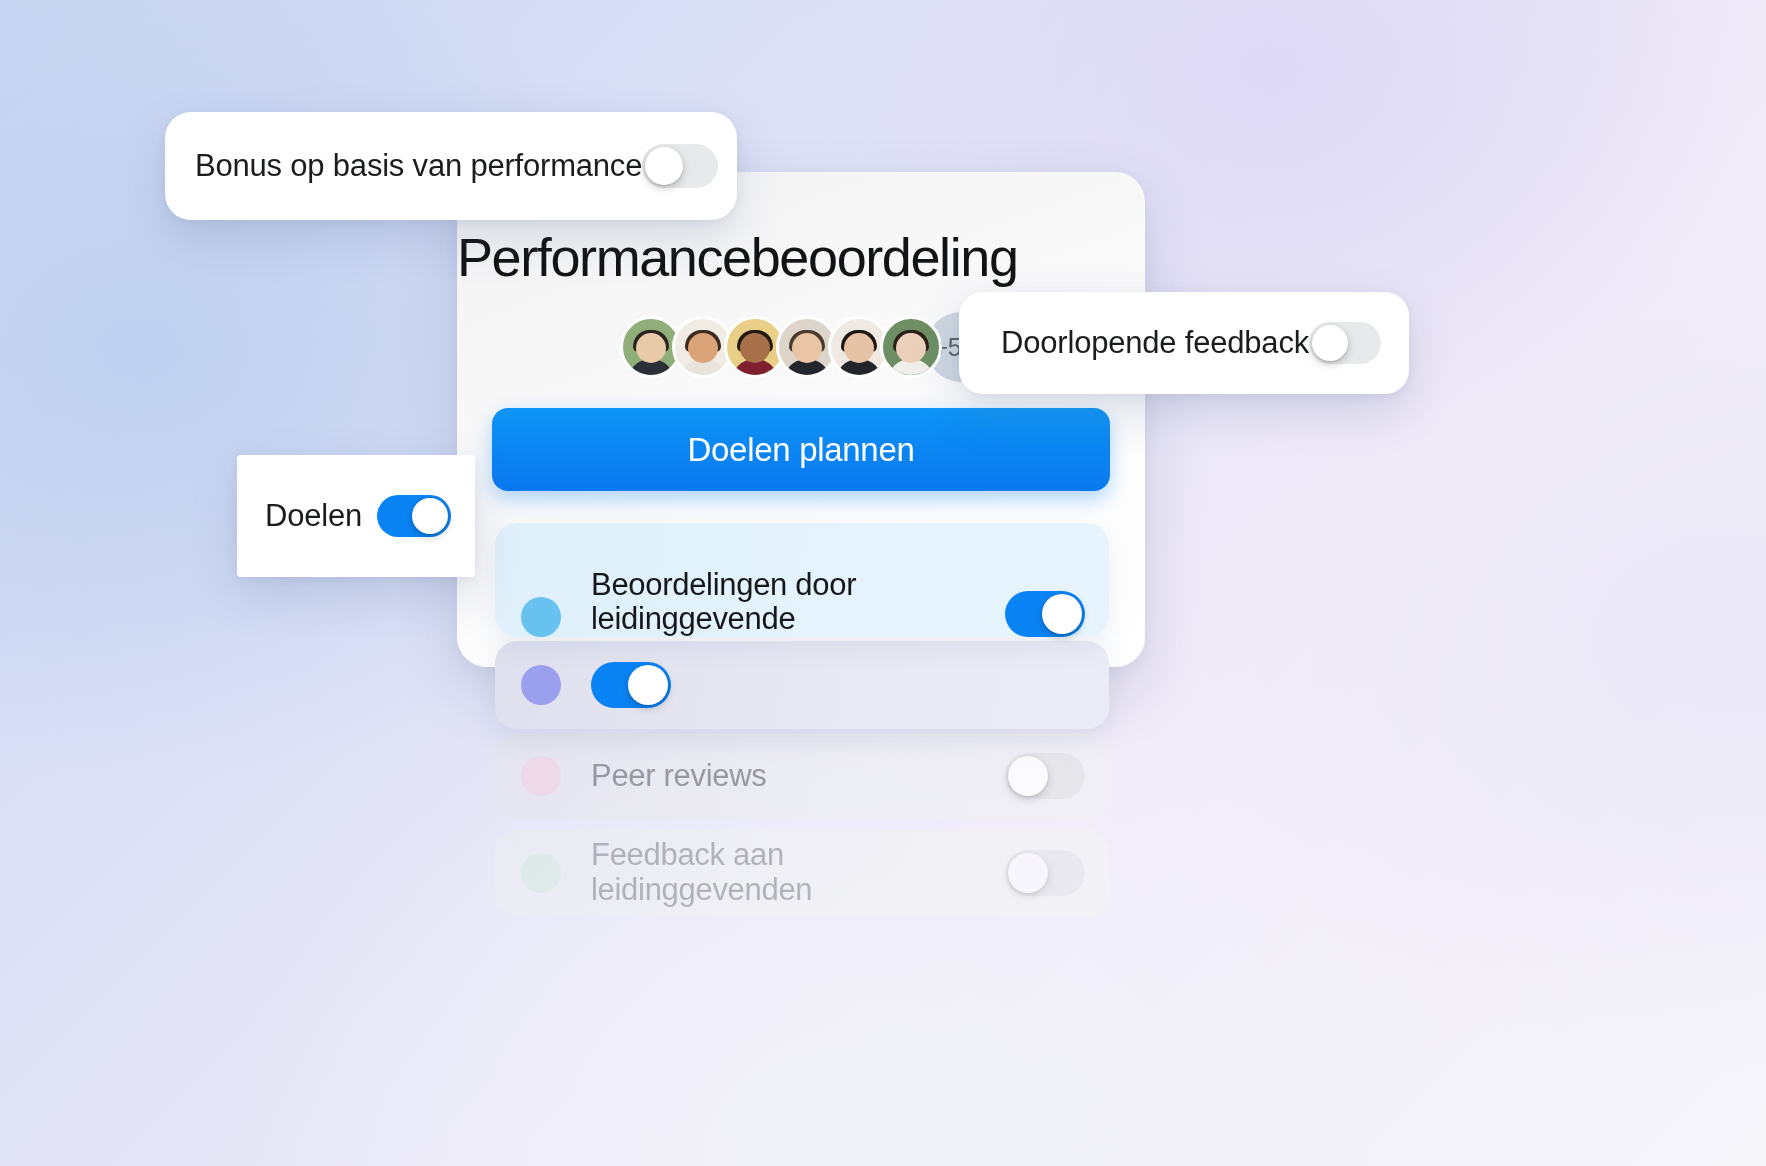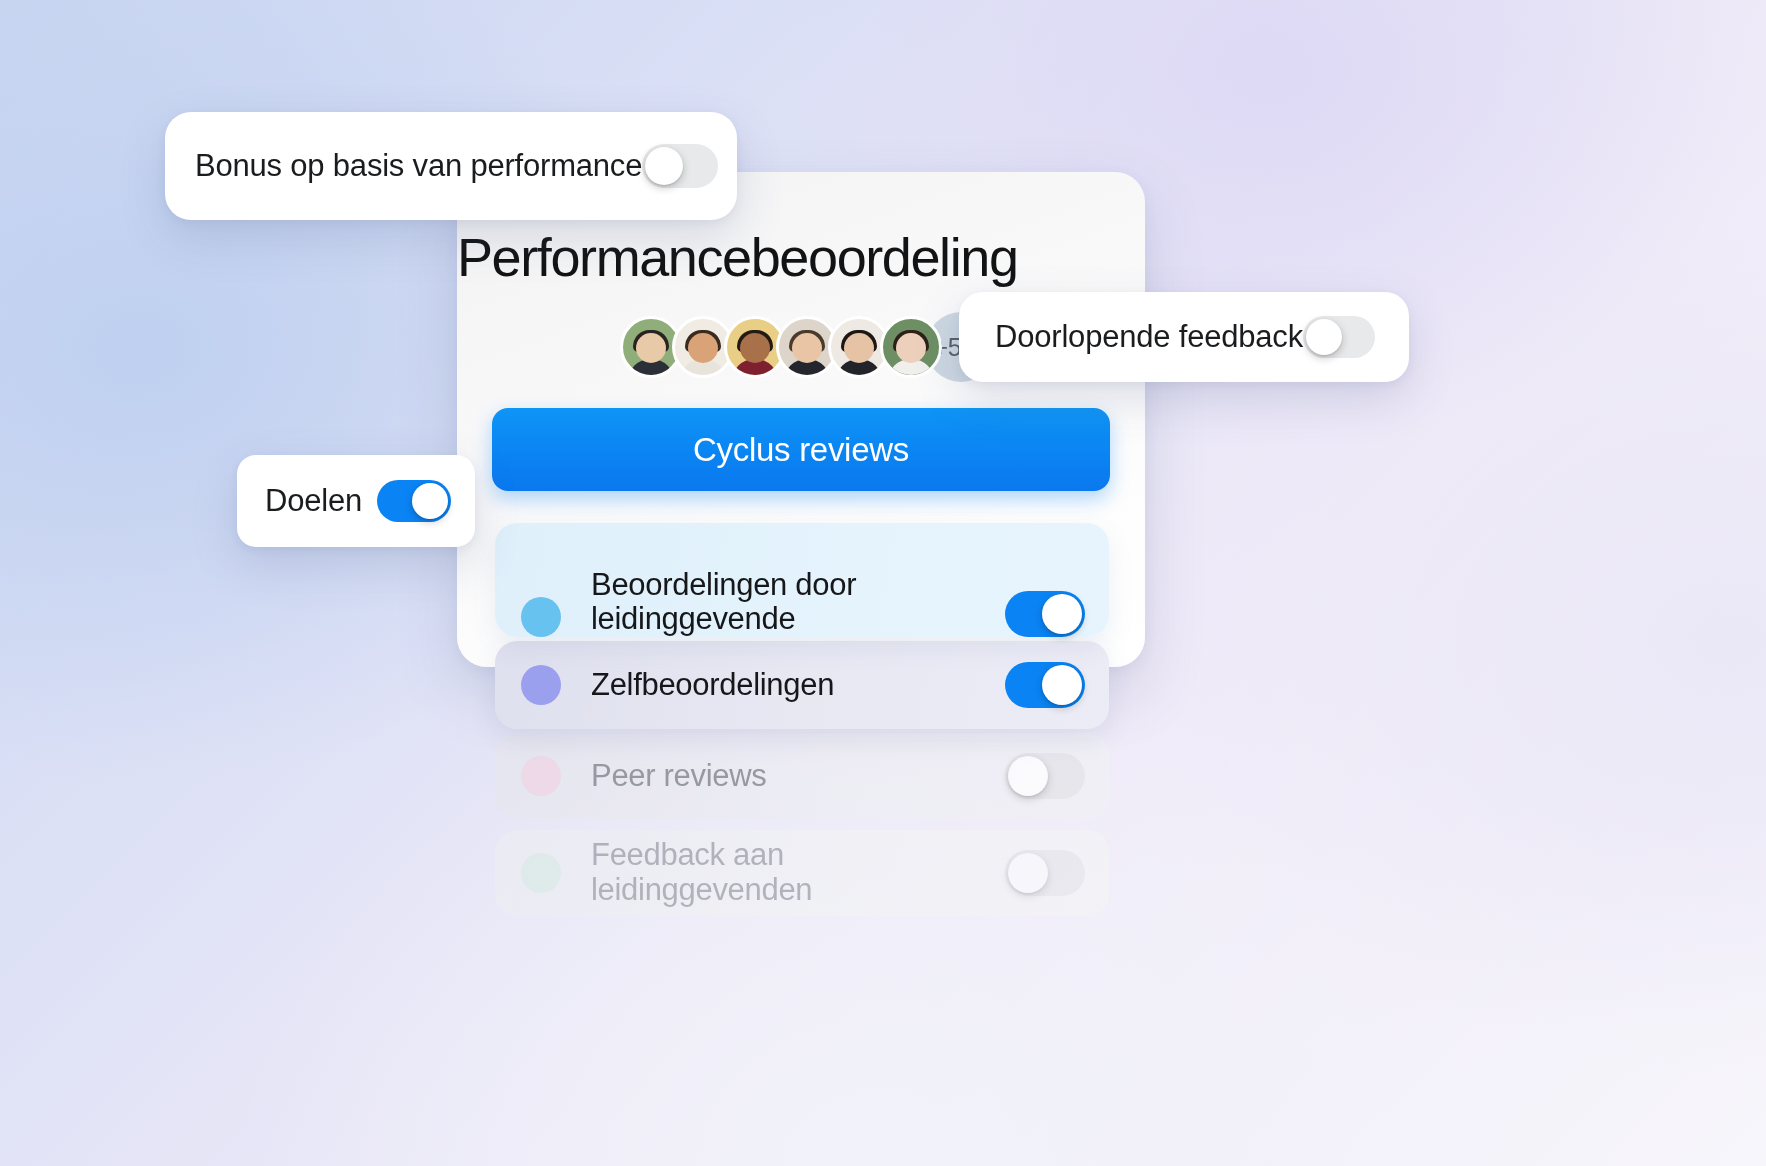--- a/index.html
+++ b/index.html
@@ -42,31 +42,31 @@
 
   #pill-bonus {
     left: 165px; top: 112px;
     width: 572px; height: 108px;
     padding: 0 28px 0 30px;
     justify-content: space-between;
     border-radius: 26px;
   }
   #pill-feedback {
     left: 959px; top: 292px;
-    width: 450px; height: 90px;
+    width: 450px; height: 102px;
     padding: 0 28px 0 30px;
-    justify-content: center;
+    justify-content: flex-end;
     border-radius: 24px;
   }
   #pill-doelen {
     left: 237px; top: 455px;
-    width: 238px; height: 92px;
+    width: 238px; height: 122px;
     padding: 0 24px 0 28px;
     justify-content: space-between;
-    border-radius: 19px;
+    border-radius: 4px;
     text-align: right;
   }
 
   
   .toggle {
     position: relative;
     flex: none;
     border-radius: 999px;
     display: block;
   }
@@ -274,21 +274,21 @@
           <span class="face" style="background: rgb(231, 195, 166);"></span>
       </div>
       <div class="avatar" style="background: rgb(109, 143, 99);">
         <span class="body" style="background: rgb(240, 239, 236);"></span>
           <span class="hair" style="background: rgb(44, 32, 24);"></span>
           <span class="face" style="background: rgb(236, 208, 187);"></span>
       </div>
       <div id="avatar-more">+572</div>
     </div>
 
-    <button id="cta-button">Cyclus reviews</button>
+    <button id="cta-button">Doelen plannen</button>
   </div>
 
   <div class="pill" id="pill-bonus">
     <span class="pill-label">Bonus op basis van performance</span>
     <span class="toggle off tg-lg">
         <span class="knob"></span>
       </span>
   </div>
 
   <div class="pill" id="pill-feedback">
@@ -308,21 +308,20 @@
   <div class="opt-row" id="opt-row-0">
     <span class="opt-dot" style="background: rgb(104, 194, 240);"></span>
     <span class="opt-label">Beoordelingen door leidinggevende</span>
     <span class="toggle on tg-row">
         <span class="knob"></span>
       </span>
   </div>
 
   <div class="opt-row" id="opt-row-1">
     <span class="opt-dot" style="background: rgb(154, 160, 238);"></span>
-    <span class="opt-label">Zelfbeoordelingen</span>
     <span class="toggle on tg-row">
         <span class="knob"></span>
       </span>
   </div>
 
   <div class="opt-row dim" id="opt-row-3">
     <span class="opt-dot" style="background: rgb(213, 236, 221);"></span>
     <span class="opt-label">Feedback aan leidinggevenden</span>
     <span class="toggle off tg-row">
         <span class="knob"></span>

